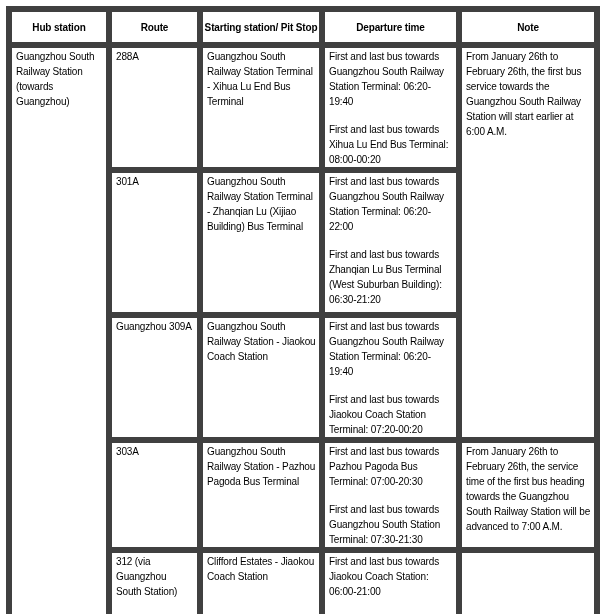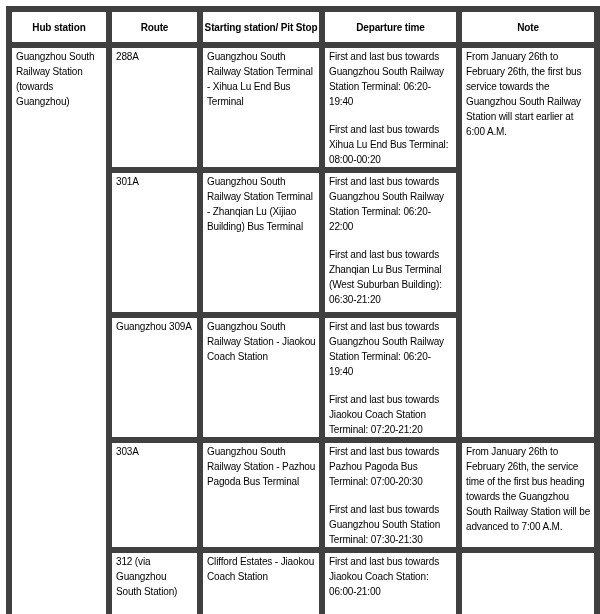--- a/index.html
+++ b/index.html
@@ -99,21 +99,21 @@
       <td>
         <p>First and last bus towards Guangzhou South Railway Station Terminal: 06:20-22:00</p>
         <p>First and last bus towards Zhanqian Lu Bus Terminal (West Suburban Building): 06:30-21:20</p>
       </td>
     </tr>
     <tr class="row-3">
       <td>Guangzhou 309A</td>
       <td>Guangzhou South Railway Station - Jiaokou Coach Station</td>
       <td>
         <p>First and last bus towards Guangzhou South Railway Station Terminal: 06:20-19:40</p>
-        <p>First and last bus towards Jiaokou Coach Station Terminal: 07:20-21:20</p>
+        <p>First and last bus towards Jiaokou Coach Station Terminal: 07:20-00:20</p>
       </td>
     </tr>
     <tr class="row-4">
       <td>303A</td>
       <td>Guangzhou South Railway Station - Pazhou Pagoda Bus Terminal</td>
       <td>
         <p>First and last bus towards Pazhou Pagoda Bus Terminal: 07:00-20:30</p>
         <p>First and last bus towards Guangzhou South Station Terminal: 07:30-21:30</p>
       </td>
       <td>From January 26th to February 26th, the service time of the first bus heading towards the Guangzhou South Railway Station will be advanced to 7:00 A.M.</td>

